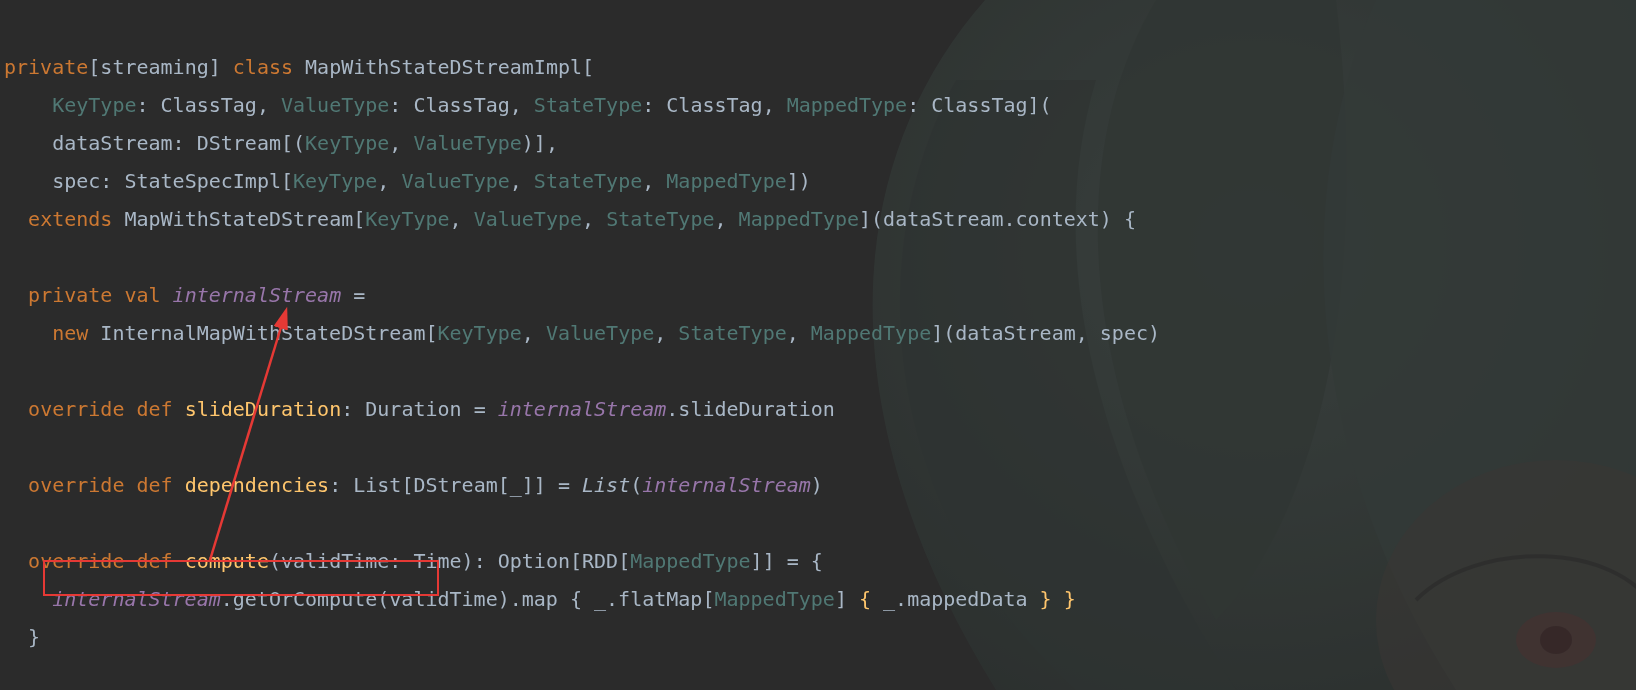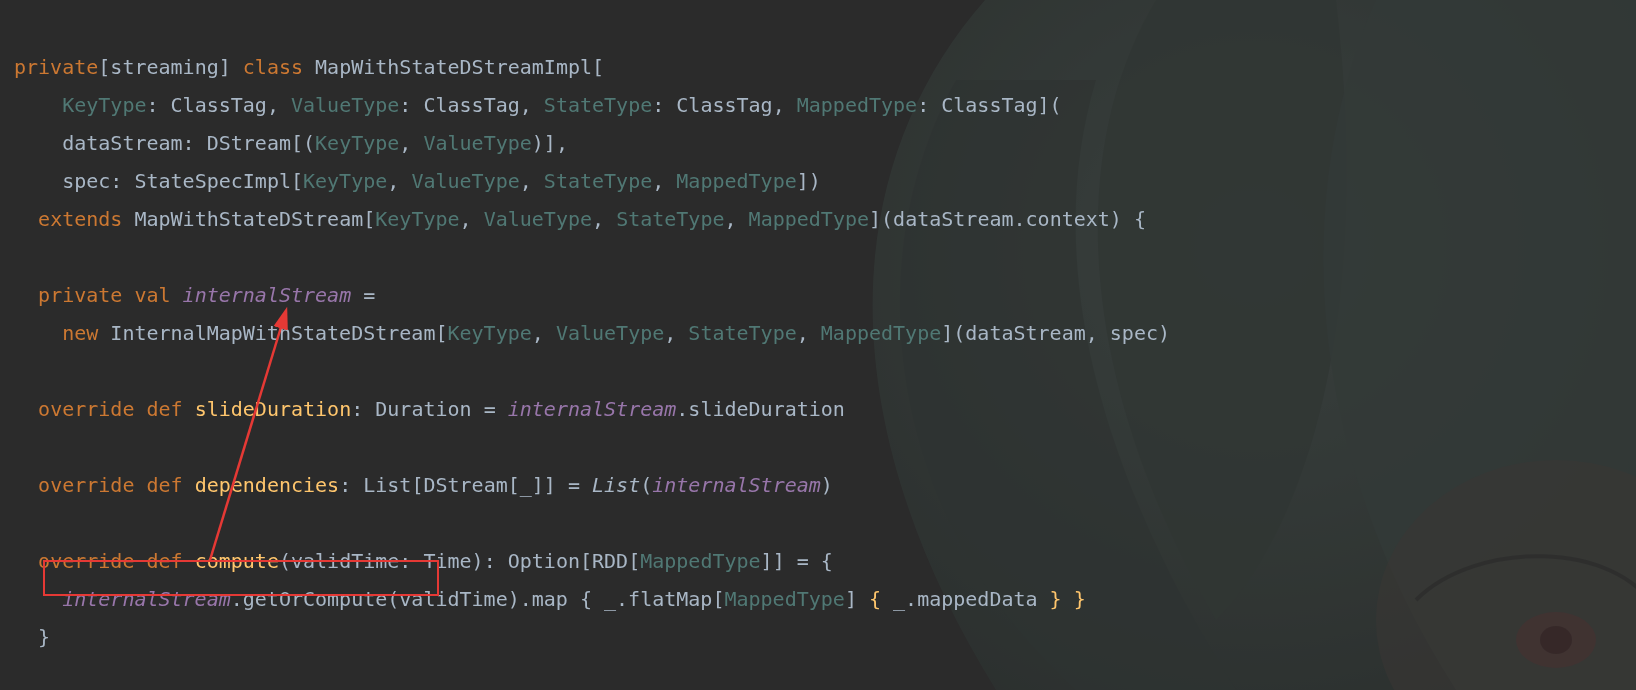--- a/index.html
+++ b/index.html
@@ -19,21 +19,21 @@
     right: 0;
     width: 900px;
     height: 690px;
     opacity: 0.35;
     pointer-events: none;
     z-index: 0;
   }
   .code-container {
     position: relative;
     z-index: 1;
-    padding: 10px 14px;
+    padding: 10px 4px;
     line-height: 38px;
     white-space: pre;
     color: #a9b7c6;
   }
   .kw-private   { color: #cc7832; }
   .kw-class     { color: #cc7832; }
   .kw-extends   { color: #cc7832; }
   .kw-val       { color: #cc7832; }
   .kw-def       { color: #cc7832; }
   .kw-override  { color: #cc7832; }

